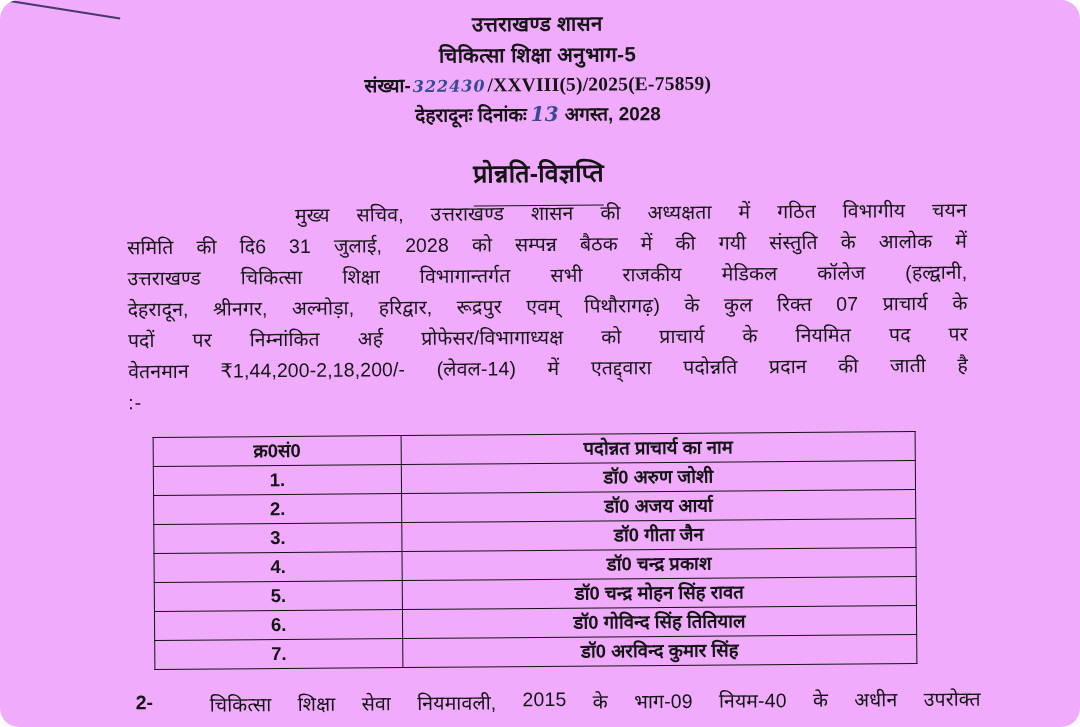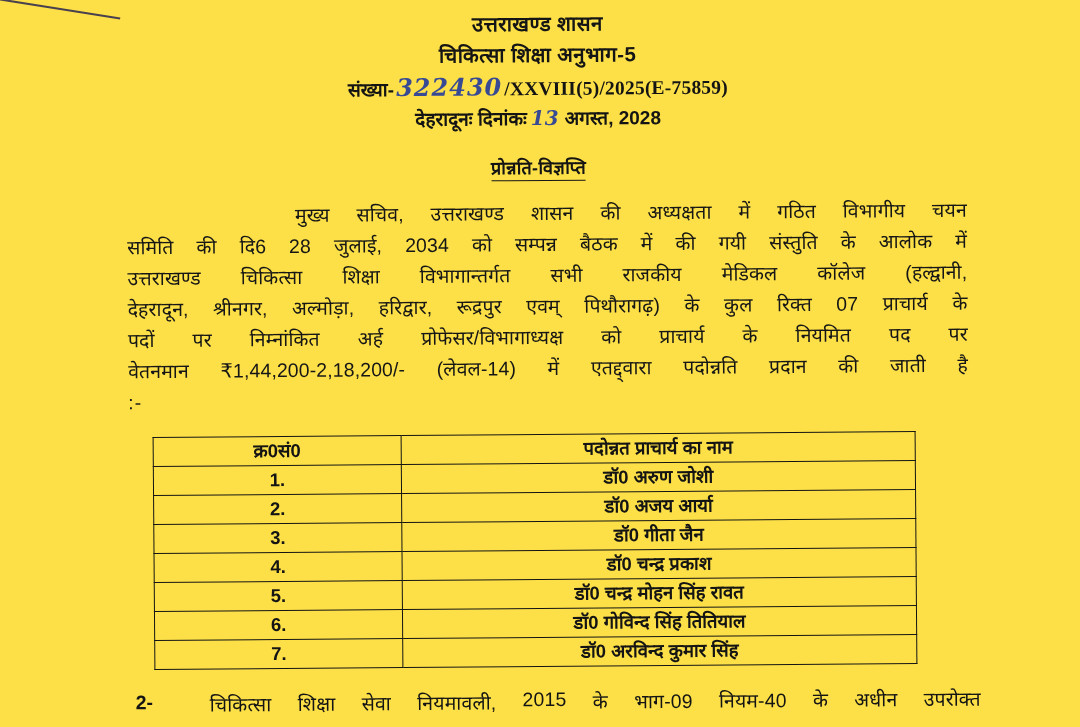--- a/index.html
+++ b/index.html
@@ -14,22 +14,23 @@
     background: #fdfdfb;
     font-family: "Liberation Sans", "DejaVu Sans", sans-serif;
     color: #141414;
     position: relative;
   }
 
   
   #scan-page {
     position: absolute;
     inset: 0;
-    background: #fde047;
+    background: #f0abfc;
     overflow: hidden;
+    border-radius: 19px;
   }
 
   
   #scan-edge-artifact {
     position: absolute;
     left: -28px;
     top: -6px;
     width: 150px;
     height: 2px;
     background: #2a2550;
@@ -76,42 +77,42 @@
   }
   .ref-line > span, .date-line > span { vertical-align: baseline; }
   .hand {
     font-family: "DejaVu Serif", serif;
     font-style: italic;
     font-weight: 600;
     color: #384a94;
     letter-spacing: 1px;
     padding: 0 2px;
   }
-  #ref-number { font-size: 24px; }
+  #ref-number { font-size: 16px; }
   #date-day { font-size: 20px; letter-spacing: 0; padding: 0 6px 0 4px; font-style: italic; }
   .ref-serif {
     font-family: "Liberation Serif", serif;
     font-weight: 700;
     font-size: 19.5px;
     letter-spacing: .2px;
   }
 
   
   #doc-title-wrap {
     position: absolute;
     left: 0; right: 0;
     top: 155px;
     text-align: center;
   }
   #doc-title {
     display: inline-block;
-    font-size: 18px;
+    font-size: 25px;
     font-weight: 700;
     border-bottom: 1.6px solid #171717;
-    padding-bottom: 1px;
+    padding-bottom: 16px;
     letter-spacing: .3px;
   }
 
   
   #body-paragraph {
     position: absolute;
     left: 128px;
     top: 198px;
     width: 840px;
   }
@@ -220,23 +221,23 @@
           <span>अध्यक्षता</span>
           <span>में</span>
           <span>गठित</span>
           <span>विभागीय</span>
           <span>चयन</span>
         </span>
       <span class="body-line justified" id="body-line-2">
           <span>समिति</span>
           <span>की</span>
           <span>दि6</span>
-          <span>28</span>
+          <span>31</span>
           <span>जुलाई,</span>
-          <span>2034</span>
+          <span>2028</span>
           <span>को</span>
           <span>सम्पन्न</span>
           <span>बैठक</span>
           <span>में</span>
           <span>की</span>
           <span>गयी</span>
           <span>संस्तुति</span>
           <span>के</span>
           <span>आलोक</span>
           <span>में</span>

